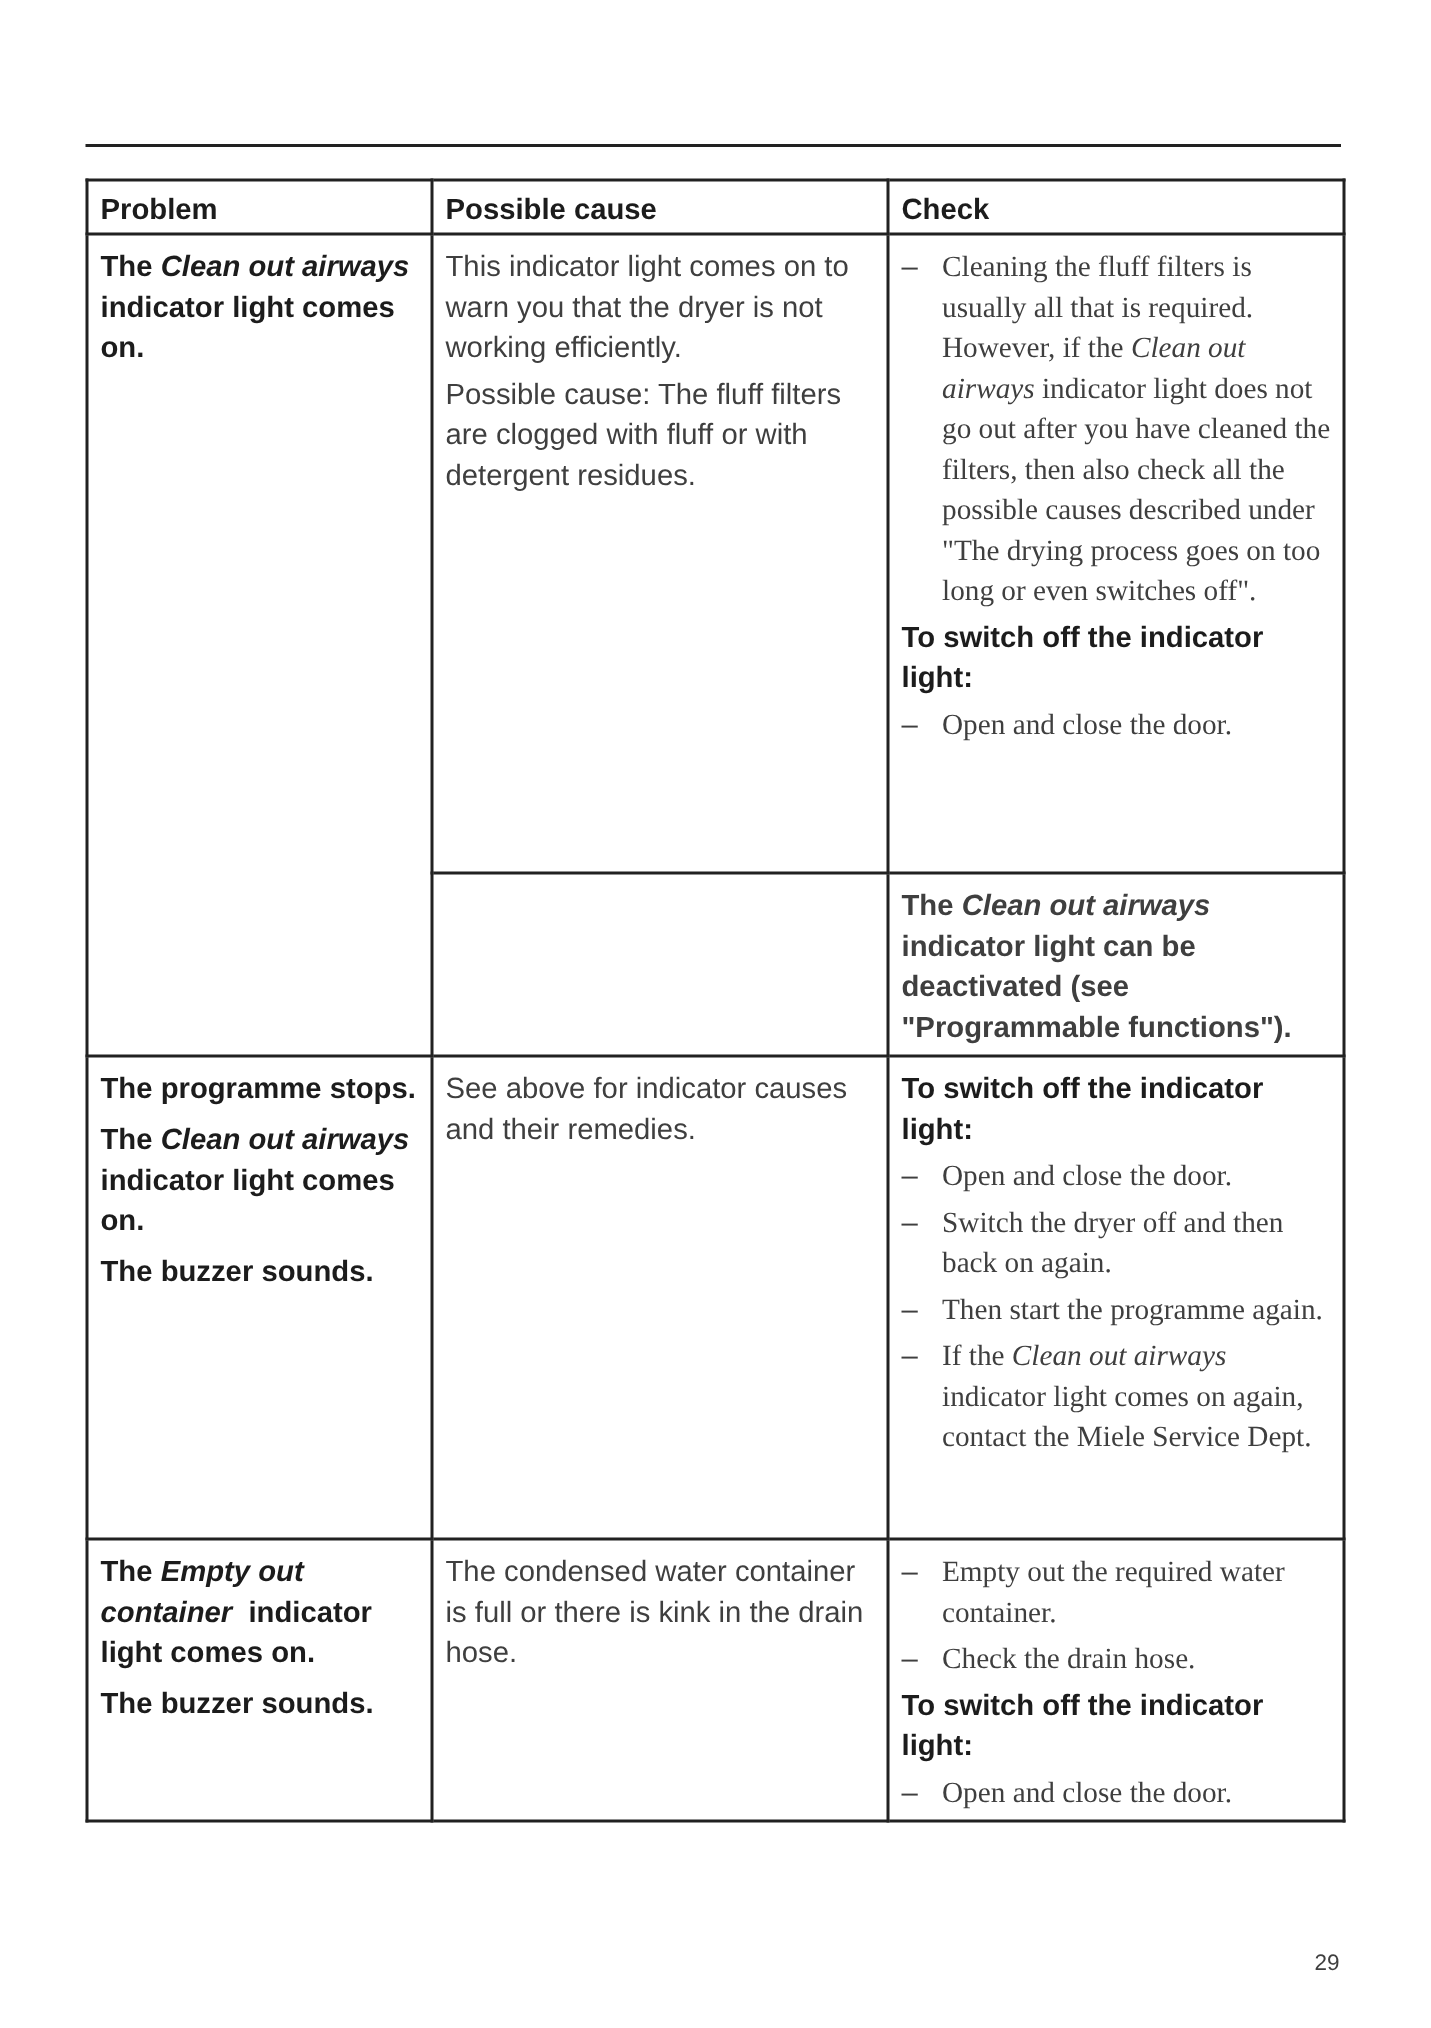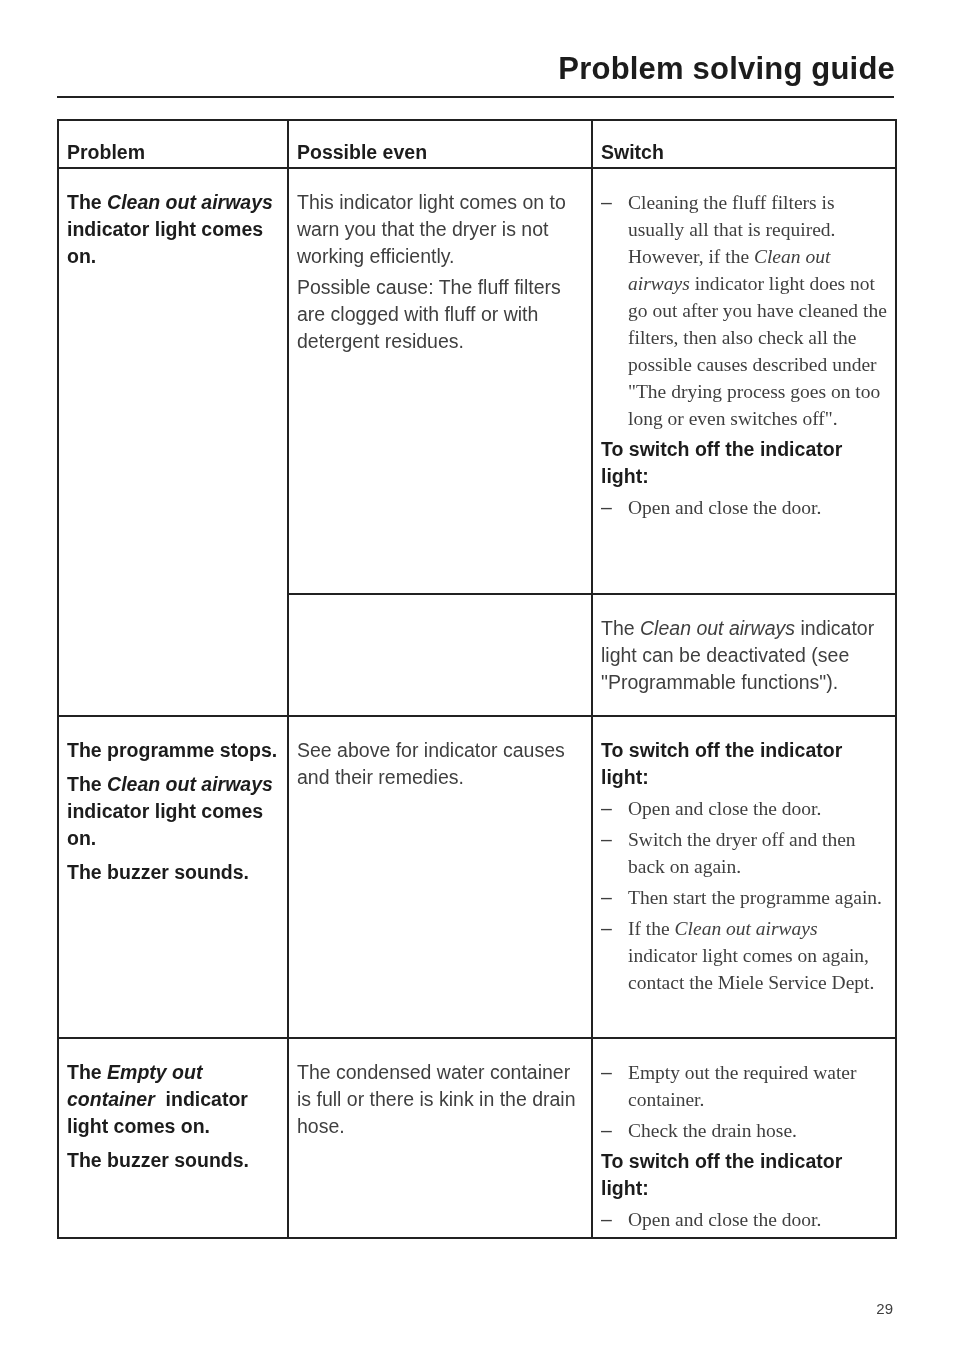--- a/index.html
+++ b/index.html
@@ -24,29 +24,29 @@
   }
   table.pst {
     position:absolute; top:119px; left:57px;
     width:838px;
     border-collapse:collapse; table-layout:fixed;
   }
   col.c1 { width:230px; } col.c2 { width:304px; } col.c3 { width:304px; }
   .pst th, .pst td {
     border:2px solid var(--border,#212121);
     vertical-align:top; text-align:left;
-    padding:20px 8px 4px 8px;
+    padding:8px 8px 4px 8px;
     font-size:19.5px; line-height:27px;
   }
   .pst th {
     font-weight:700; color:var(--ink_heading,#1c1c1c);
     height:33px; vertical-align:middle; line-height:22px;
   }
   tr.r1a  { height:426px; }
-  tr.r1b  { height:122px; }
+  tr.r1b  { height:122px;font-weight:bold; }
   tr.r2   { height:322px;margin-left:30px; }
   tr.r3   { height:180px;margin-left:27px; }
   td.problem, .b, .heading { font-weight:700; color:var(--ink_heading,#1c1c1c);border-radius:23px; }
   .i  { font-style:italic; }
   .bi { font-style:italic; font-weight:700; }
   .pst td p { margin:0; }
   .pst td p + p, .pst td .block + .block { margin-top:4px; }
   td.problem p + p { margin-top:7px; }
   .li { display:flex; }
   .li .dash { flex:0 0 27px; }
@@ -55,34 +55,33 @@
     position:absolute; top:1297px; right:61px;
     font-size:15px; line-height:24px;
     color:var(--ink_body,#3f3f3f);
   }
 </style>
 </head>
 <body>
 
 <div class="page">
 
-  <h1 class="title">Problem solving guide</h1>
   <div class="rule"></div>
 
   <table class="pst">
     <colgroup>
         <col class="c1">
         <col class="c2">
         <col class="c3">
       </colgroup>
     <thead>
       <tr>
         <th>Problem</th>
-        <th>Possible even</th>
-        <th>Switch</th>
+        <th>Possible cause</th>
+        <th>Check</th>
       </tr>
     </thead>
     <tbody>
 
       <tr class="r1a">
         <td class="problem" rowspan="2">
           <p><span>The </span><span class="bi">Clean out airways</span><span> indicator light comes on.</span></p>
         </td>
         <td>
           <p>This indicator light comes on to warn you that the dryer is not working efficiently.</p>

